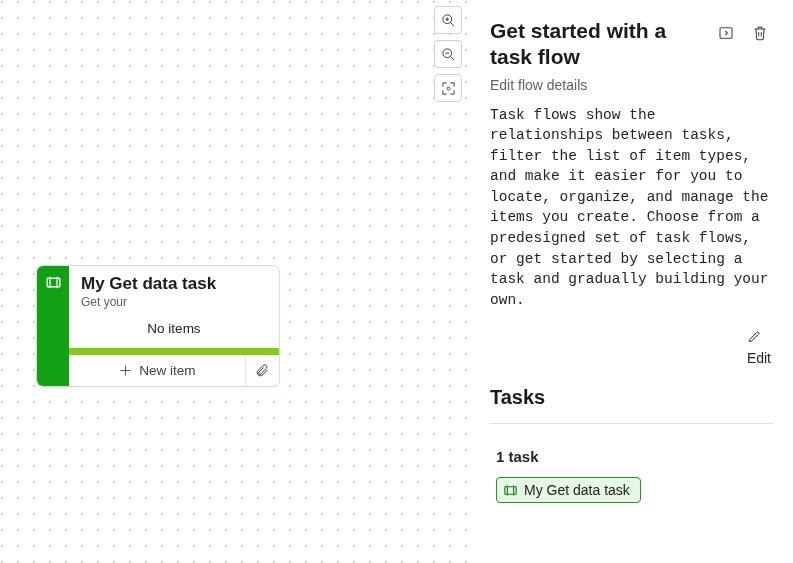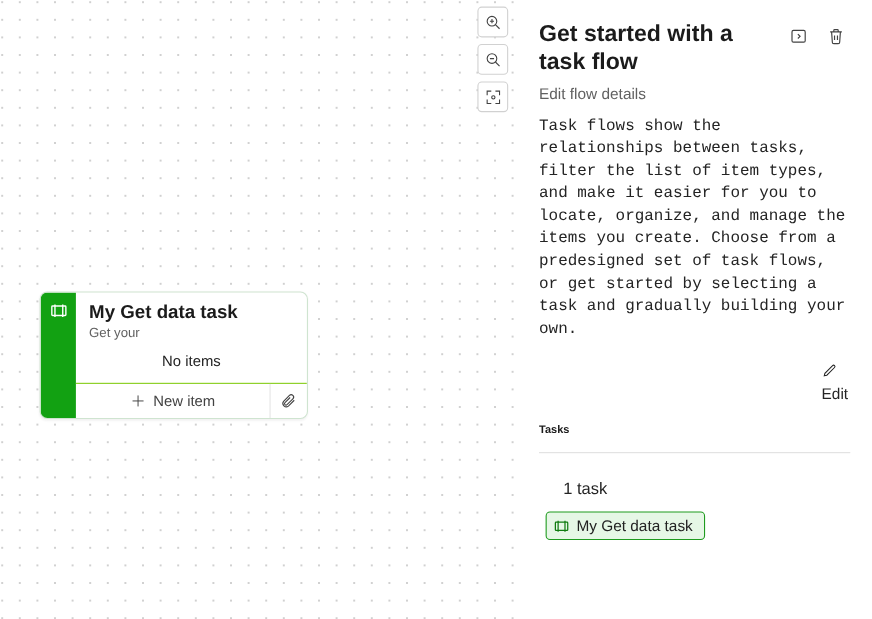--- a/index.html
+++ b/index.html
@@ -61,21 +61,21 @@
     justify-content: center;
     padding-top: 8px;
   }
   .card-stripe svg { stroke: #fff; }
   .card-body { flex: 1; display: flex; flex-direction: column; }
   .card-main { padding: 8px 12px 12px 12px; }
   .card-title { font-size: 17px; font-weight: 600; color: #1b1b1b; margin-bottom: 1px; }
   .card-sub { font-size: 12px; color: #616161; margin-bottom: 12px; }
   .card-noitems { font-size: 13.5px; color: #222; text-align: center; }
   .card-footer {
-    border-top: 1px solid #84cc16;
+    border-top: 7px solid #84cc16;
     display: flex;
     align-items: stretch;
   }
   .new-item-btn {
     flex: 1;
     display: flex;
     align-items: center;
     justify-content: center;
     gap: 6px;
     padding: 8px 6px;
@@ -103,26 +103,26 @@
     width: 26px; height: 26px;
     display: flex; align-items: center; justify-content: center;
     cursor: pointer; color: #424242; border-radius: 4px;
     margin-top: 2px;
   }
   .panel-subtitle { font-size: 14px; color: #616161; margin-top: 6px; }
   .panel-desc { font-size: 14.5px; color: #242424; line-height: 1.42; margin-top: 12px; font-family: Liberation Mono, monospace; }
   .edit-row { display: flex; justify-content: flex-end; margin-top: 16px; margin-bottom: 8px; }
   .edit-btn { display: inline-flex; align-items: flex-start; gap: 6px; cursor: pointer; color: #242424; font-size: 14px; padding: 4px 2px; flex-direction: column; }
   .section-label {
-    font-size: 10px; font-weight: 700; color: #1b1b1b;
+    font-size: 20px; font-weight: 700; color: #1b1b1b;
     border-bottom: 1px solid #e0e0e0;
     padding-bottom: 14px;
     margin-top: 16px;
   }
-  .task-count { font-size: 15px; font-weight: 400; margin-top: 24px; margin-bottom: 12px; margin-left: 22px; }
+  .task-count { font-size: 15px; font-weight: 700; margin-top: 24px; margin-bottom: 12px; margin-left: 6px; }
   .task-chip {
     display: inline-flex;
     align-items: center;
     gap: 6px;
     background: #e6f7e6;
     border: 1px solid #1f9b1f;
     border-radius: 4px;
     padding: 4px 10px 4px 6px;
     font-size: 14px;
     color: #222;

